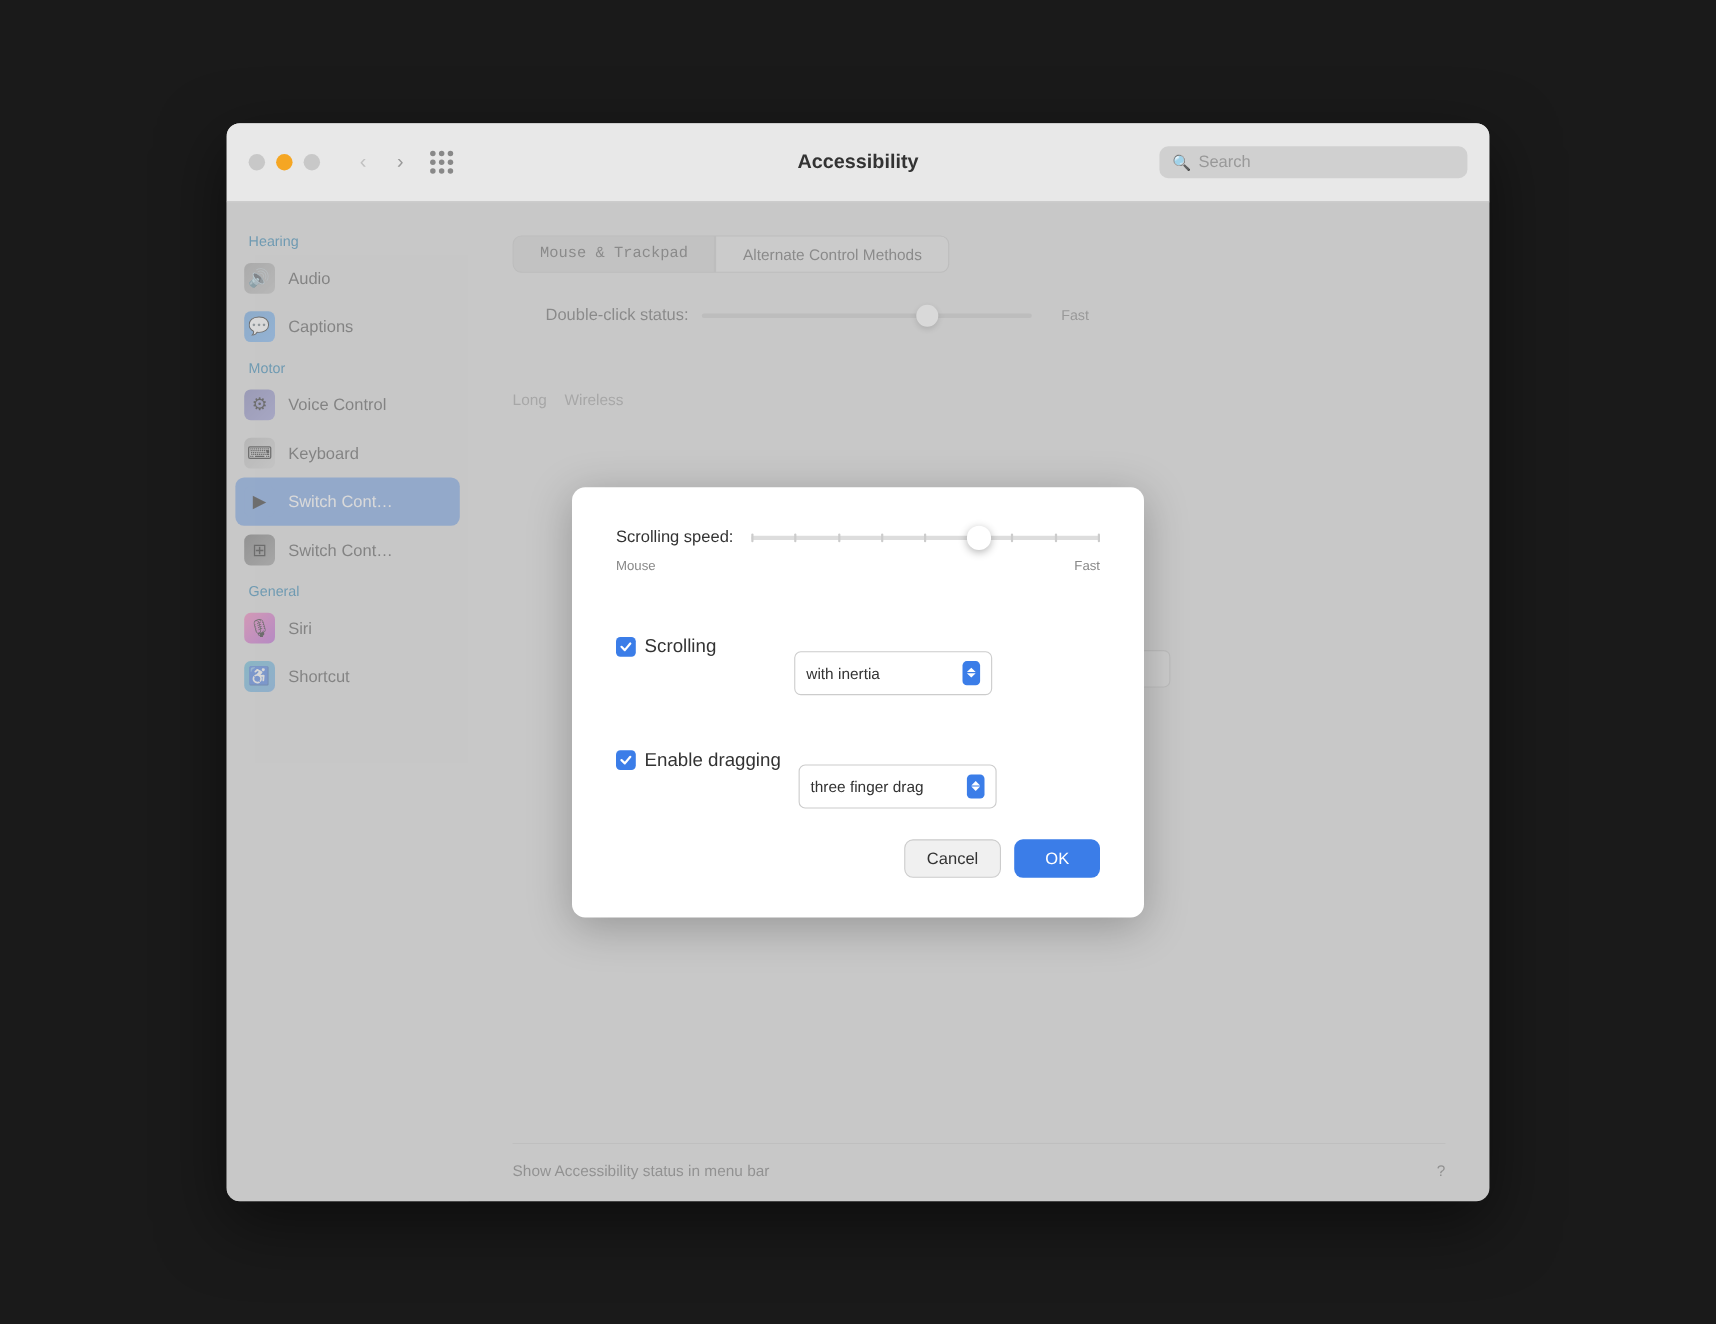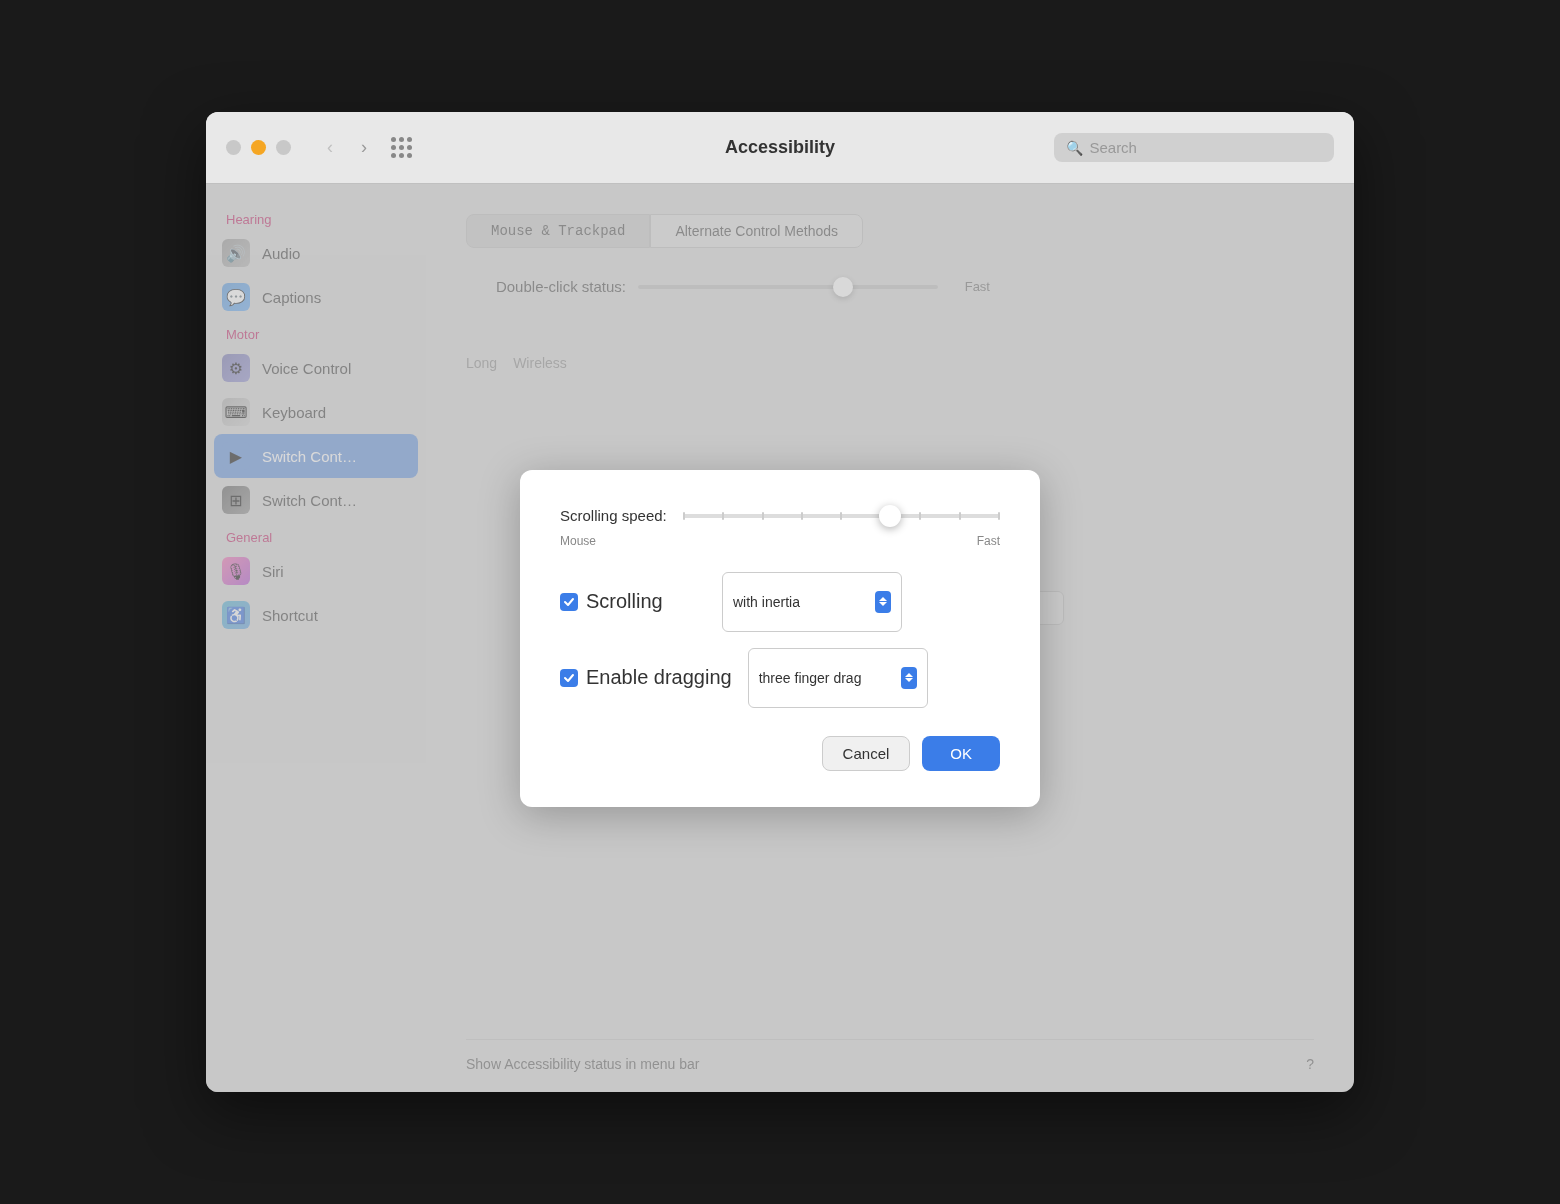--- a/index.html
+++ b/index.html
@@ -108,21 +108,21 @@
     
     .sidebar {
       width: 220px;
       background: #d4d4d4;
       padding: 20px 0;
       opacity: 0.7;
     }
 
     .sidebar-section-label {
       font-size: 13px;
-      color: #be185d;
+      color: #0369a1;
       padding: 8px 20px 4px;
       font-weight: 400;
     }
 
     .sidebar-item {
       display: flex;
       align-items: center;
       padding: 8px 16px;
       gap: 12px;
       cursor: pointer;
@@ -359,35 +359,36 @@
       justify-content: center;
       flex-shrink: 0;
     }
 
     .checkbox svg {
       width: 12px;
       height: 12px;
     }
 
     .checkbox-label {
-      font-size: 20px;
+      font-size: 17px;
       color: #333;
       min-width: 120px;
     }
 
     .select-control {
       display: flex;
       align-items: center;
       border: 1px solid #ccc;
       border-radius: 6px;
-      padding: 18px 10px;
+      padding: 8px 10px;
       background: white;
       gap: 8px;
       min-width: 180px;
       justify-content: space-between;
+      margin-top: 47px;
     }
 
     .select-value {
       font-size: 14px;
       color: #333;
     }
 
     .select-stepper {
       display: flex;
       flex-direction: column;

